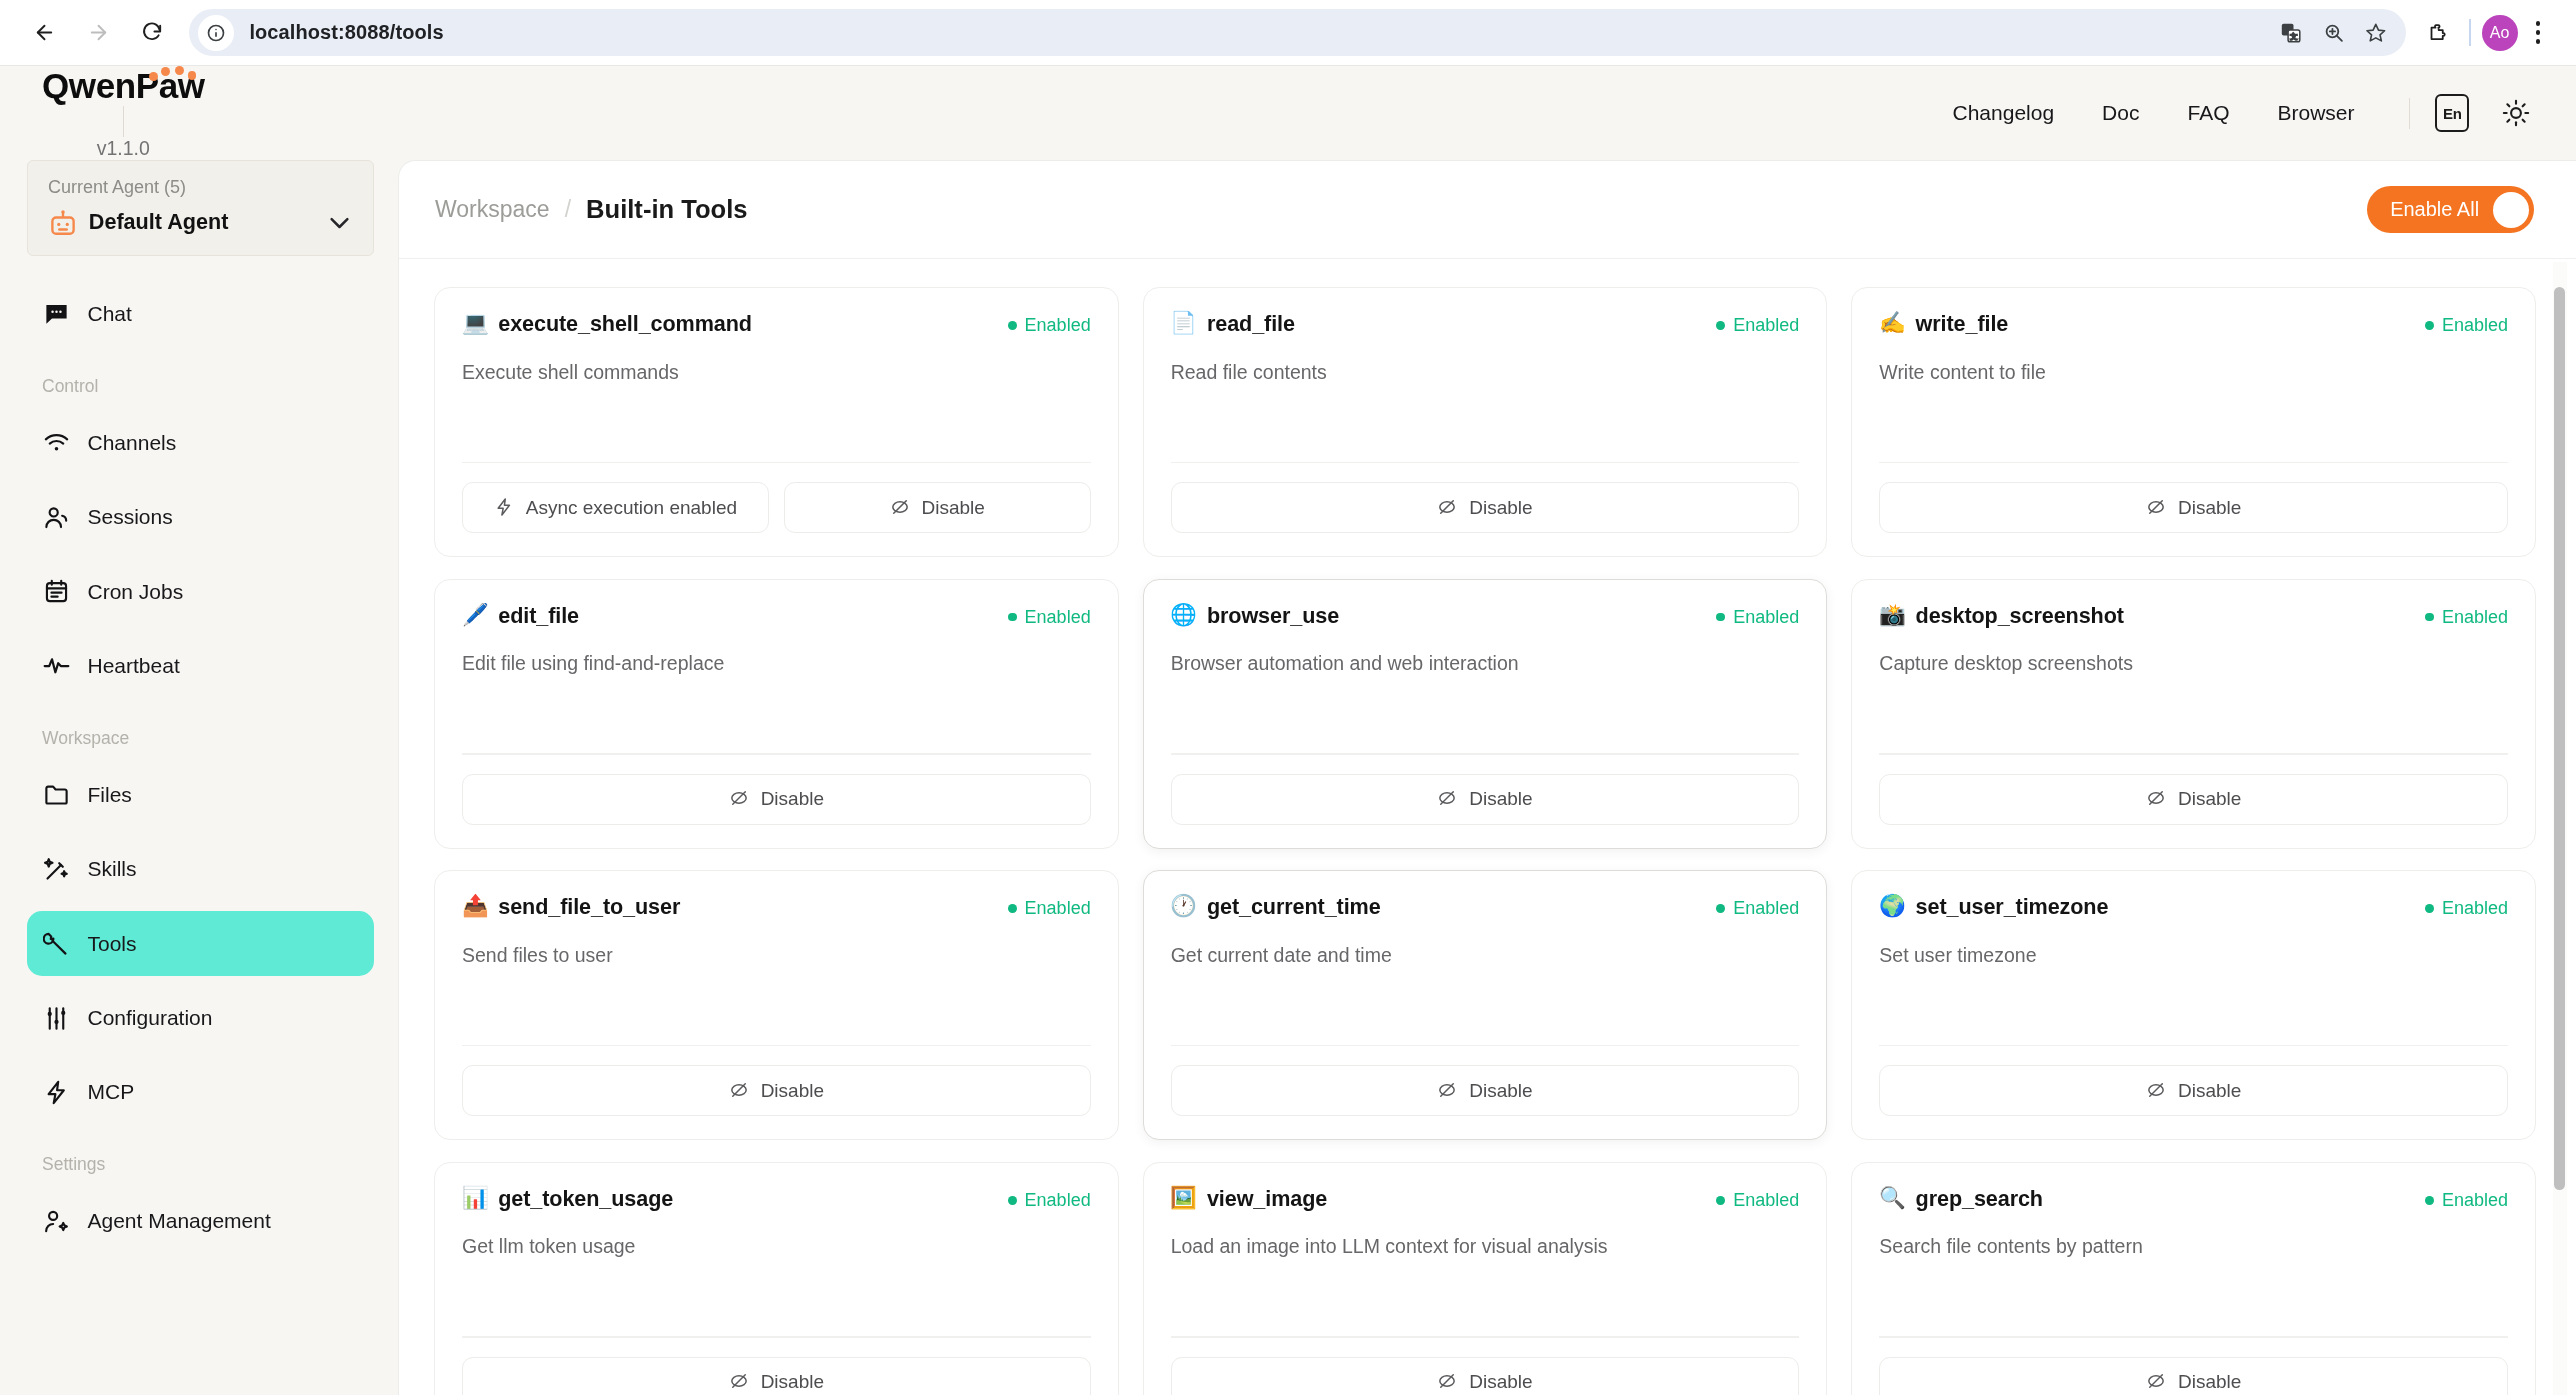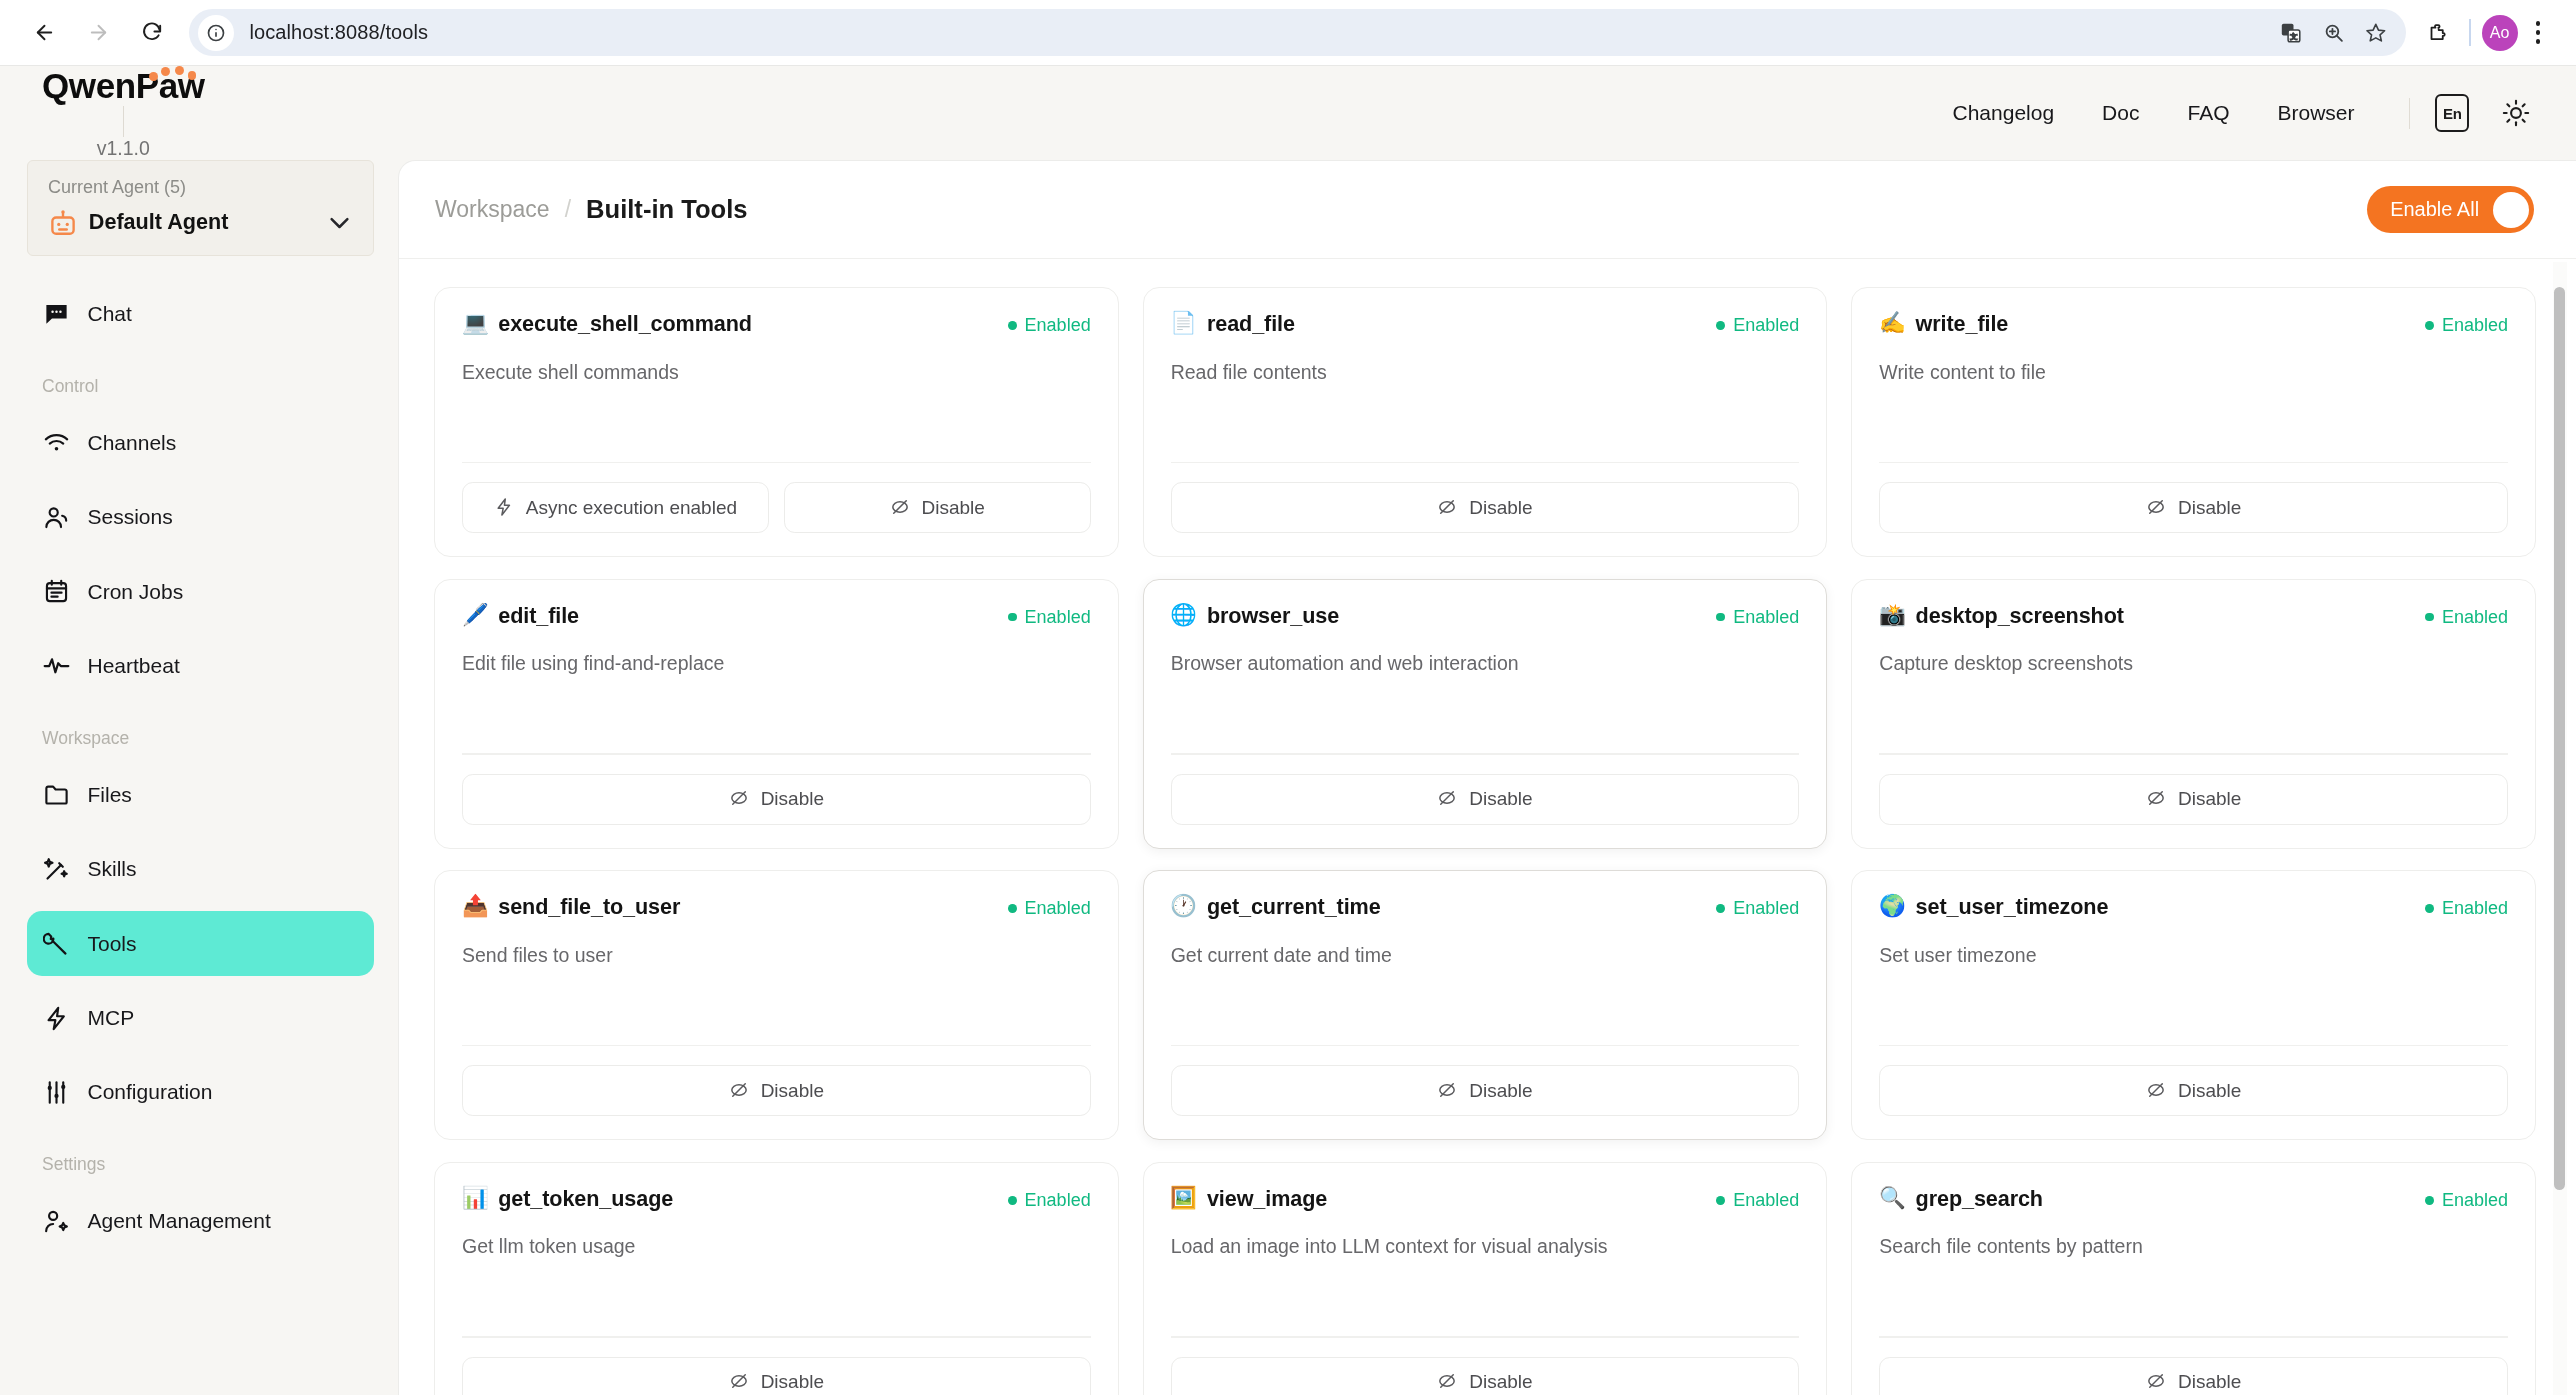--- a/index.html
+++ b/index.html
@@ -34,20 +34,21 @@
     flex: 1;
     height: 47px;
     margin-left: 12px;
     margin-right: 6.7px;
     background: #e9eef6;
     border-radius: 24px;
     display: flex;
     align-items: center;
     padding: 0 5.4px 0 6.7px;
     position: relative;
+    font-weight: bold;
   }
   .omni-info {
     width: 36px; height: 36px;
     background: #ffffff;
     border-radius: 50%;
     display: flex; align-items: center; justify-content: center;
     flex: 0 0 auto;
     margin-left: 2.7px;
   }
   .omni-info svg { width: 20px; height: 20px; color: #3c4043; }
@@ -548,39 +549,39 @@
           <svg viewBox="0 0 24 24" fill="none" stroke="currentColor" stroke-width="1.9" stroke-linecap="round" stroke-linejoin="round">
               <path d="M9.2 8.6a4.3 4.3 0 1 1-4.1-5.1l2.2 2.2-.4 2.3 2.3-.4z"></path>
               <line x1="8.4" y1="9.6" x2="20" y2="21"></line>
             </svg>
         </span>
         <span class="side-text">Tools</span>
       </div>
 
       <div class="side-item">
         <span class="side-ico">
-          <svg viewBox="0 0 24 24" fill="none" stroke="currentColor" stroke-width="1.9" stroke-linejoin="round">
-              <polygon points="13.5 2.5 5 13.5 11 13.5 9.5 21.5 18.5 10 12.5 10"></polygon>
-            </svg>
-        </span>
-        <span class="side-text">MCP</span>
-      </div>
-
-      <div class="side-item">
-        <span class="side-ico">
           <svg viewBox="0 0 24 24" fill="none" stroke="currentColor" stroke-width="1.9" stroke-linecap="round">
               <line x1="6" y1="3" x2="6" y2="21"></line>
               <line x1="12" y1="3" x2="12" y2="21"></line>
               <line x1="18" y1="3" x2="18" y2="21"></line>
               <circle cx="6" cy="8" r="1.9" fill="currentColor" stroke="none"></circle>
               <circle cx="12" cy="15" r="1.9" fill="currentColor" stroke="none"></circle>
               <circle cx="18" cy="7" r="1.9" fill="currentColor" stroke="none"></circle>
             </svg>
         </span>
         <span class="side-text">Configuration</span>
+      </div>
+
+      <div class="side-item">
+        <span class="side-ico">
+          <svg viewBox="0 0 24 24" fill="none" stroke="currentColor" stroke-width="1.9" stroke-linejoin="round">
+              <polygon points="13.5 2.5 5 13.5 11 13.5 9.5 21.5 18.5 10 12.5 10"></polygon>
+            </svg>
+        </span>
+        <span class="side-text">MCP</span>
       </div>
 
       <div class="side-group">Settings</div>
 
       <div class="side-item">
         <span class="side-ico">
           <svg viewBox="0 0 24 24" fill="none" stroke="currentColor" stroke-width="1.9" stroke-linecap="round" stroke-linejoin="round">
               <circle cx="9" cy="7" r="3.6"></circle>
               <path d="M2.8 20.6c0-3.8 2.8-6.4 6.2-6.4"></path>
               <path d="M18 13.2l1 2.2 2.2 1-2.2 1-1 2.2-1-2.2-2.2-1 2.2-1z"></path>

